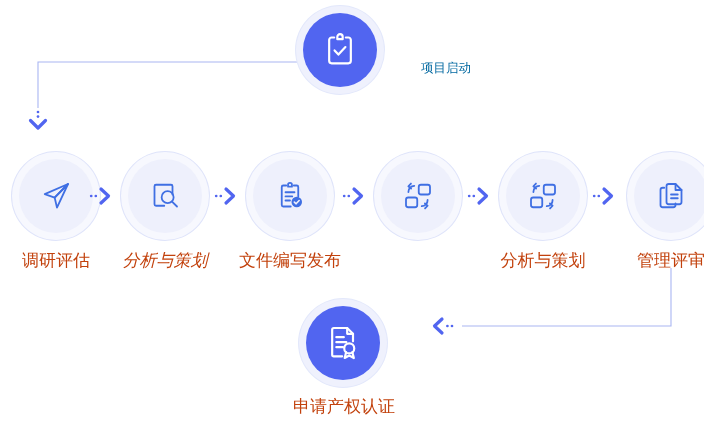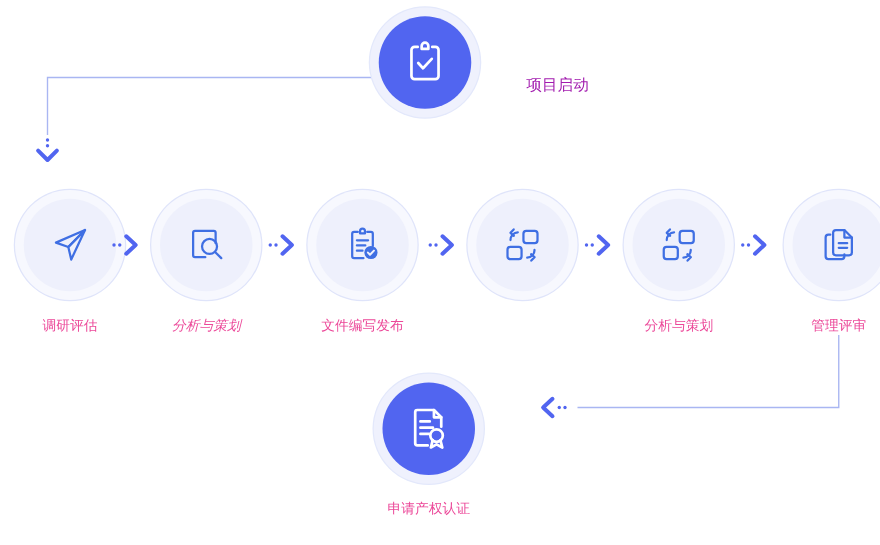--- a/index.html
+++ b/index.html
@@ -33,28 +33,28 @@
   .circle.solid{
     width:74px;height:74px;
     background:#5165f0;
     box-shadow:0 0 0 7px #eff1fd, 0 0 0 8px #e3e8fb;
   }
   .circle svg{display:block;}
 
   .node-label{
     position:absolute;
     text-align:center;
-    color:#ec4899;
-    font-size:11px;
+    color:#c2410c;
+    font-size:17px;
     line-height:14px;
     white-space:nowrap;
   }
   .side-label{
     position:absolute;
-    color:#a21caf;
+    color:#0369a1;
     font-size:12.5px;
     line-height:14px;
     white-space:nowrap;
   }
 
   
   .chev{position:absolute;}
 </style>
 </head>
 <body>

